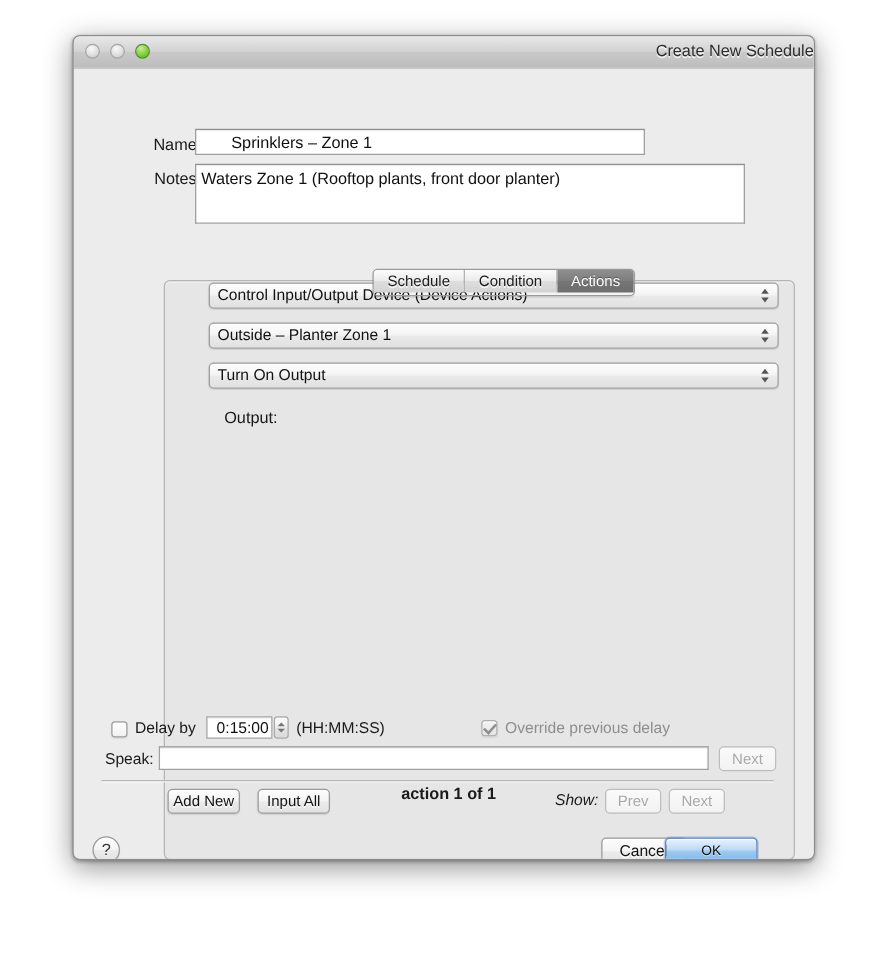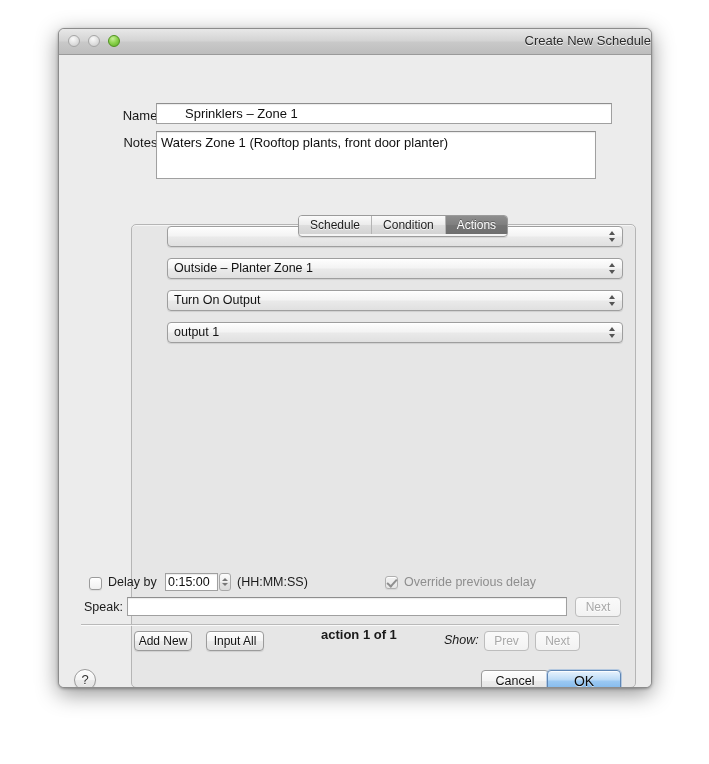--- a/index.html
+++ b/index.html
@@ -207,21 +207,21 @@
   }
 
   
   .stepper-field {
     position: absolute;
     box-sizing: border-box;
     background: #ffffff;
     border: 1px solid #a0a0a0;
     font-size: 12.5px;
     color: #101010;
-    text-align: left;
+    text-align: right;
     line-height: 16px;
     height: 18px;
     box-shadow: inset 0 1px 1px rgba(0,0,0,0.08);
   }
   .stepper {
     position: absolute;
     box-sizing: border-box;
     width: 12px;
     height: 18px;
     border: 1px solid #a8a8a8;
@@ -305,35 +305,36 @@
       <span class="dot inactive"></span>
       <span class="dot inactive"></span>
       <span class="dot green"></span>
     </div>
     <div class="title-text">Create New Schedule</div>
   </div>
 
   <div class="win-body">
 
     <div class="row-label" style="left:30px; top:53px; width:72px;">Name:</div>
-    <input class="txt-input" style="left: 97px; top: 48px; width: 456px; height: 21px; padding-left: 28px;" value="Sprinklers – Zone 1">
+    <input class="txt-input" style="left: 97px; top: 48px; width: 360px; height: 21px; padding-left: 28px;" value="Sprinklers – Zone 1">
 
     <div class="row-label" style="left:30px; top:80px; width:72px;">Notes:</div>
     <textarea class="txt-input" style="left: 97px; top: 76px; width: 440px; height: 48px;">Waters Zone 1 (Rooftop plants, front door planter)</textarea>
 
     <div class="tabbar">
       <div class="tab">Schedule</div>
       <div class="tab">Condition</div>
       <div class="tab selected">Actions</div>
     </div>
 
     <div class="tabpanel"></div>
 
     <div class="row-label" style="left:58px; top:175px; width:105px;">Type:</div>
     <div class="popup" style="left:108px; top:171px; width:456px;">
+      <span>Control Input/Output Device (Device Actions)</span>
       <span class="arrows">
           <i class="up"></i>
           <i class="down"></i>
         </span>
     </div>
 
     <div class="row-label" style="left:58px; top:207px; width:105px;">Device:</div>
     <div class="popup" style="left:108px; top:203px; width:456px;">
       <span>Outside – Planter Zone 1</span>
       <span class="arrows">
@@ -345,27 +346,20 @@
     <div class="row-label" style="left:58px; top:239px; width:105px;">Action:</div>
     <div class="popup" style="left:108px; top:235px; width:456px;">
       <span>Turn On Output</span>
       <span class="arrows">
           <i class="up"></i>
           <i class="down"></i>
         </span>
     </div>
 
     <div class="row-label" style="left:58px; top:271px; width:105px;">Output:</div>
-    <div class="popup" style="left:108px; top:267px; width:456px;">
-      <span>output 1</span>
-      <span class="arrows">
-          <i class="up"></i>
-          <i class="down"></i>
-        </span>
-    </div>
 
     <div class="cb" style="left:30px; top:522px;"></div>
     <div class="static" style="left:49px; top:520px;">Delay by</div>
     <input class="stepper-field" style="left: 106px; top: 518px; width: 53px;" value="0:15:00">
     <div class="stepper" style="left:160px; top:518px;">
         <i class="up"></i>
         <i class="down"></i>
       </div>
     <div class="static" style="left:178px; top:520px;">(HH:MM:SS)</div>
 
@@ -380,16 +374,16 @@
 
     <div class="btn" style="left:75px; top:576px; width:58px;">Add New</div>
     <div class="btn" style="left:147px; top:576px; width:58px;">Input All</div>
     <div class="static bold" style="left:262px; top:572px;">action 1 of 1</div>
     <div class="static" style="left:385px; top:578px;font-style:italic;">Show:</div>
     <div class="btn disabled" style="left:425px; top:576px; width:45px;text-align:center;">Prev</div>
     <div class="btn disabled" style="left:476px; top:576px; width:45px;">Next</div>
 
     <div class="btn help" style="left:15px; top:614px;">?</div>
     <div class="btn" style="left:422px; top:615px; width:68px; height:22px; line-height:20px; font-size:12.5px;">Cancel</div>
-    <div class="btn default" style="left:488px; top:615px; width:74px; height:22px; line-height:20px; font-size:14px;">OK</div>
+    <div class="btn default" style="left:473px; top:615px; width:74px; height:22px; line-height:20px; font-size:11px;">OK</div>
 
   </div>
 </div>
 
 </body></html>

